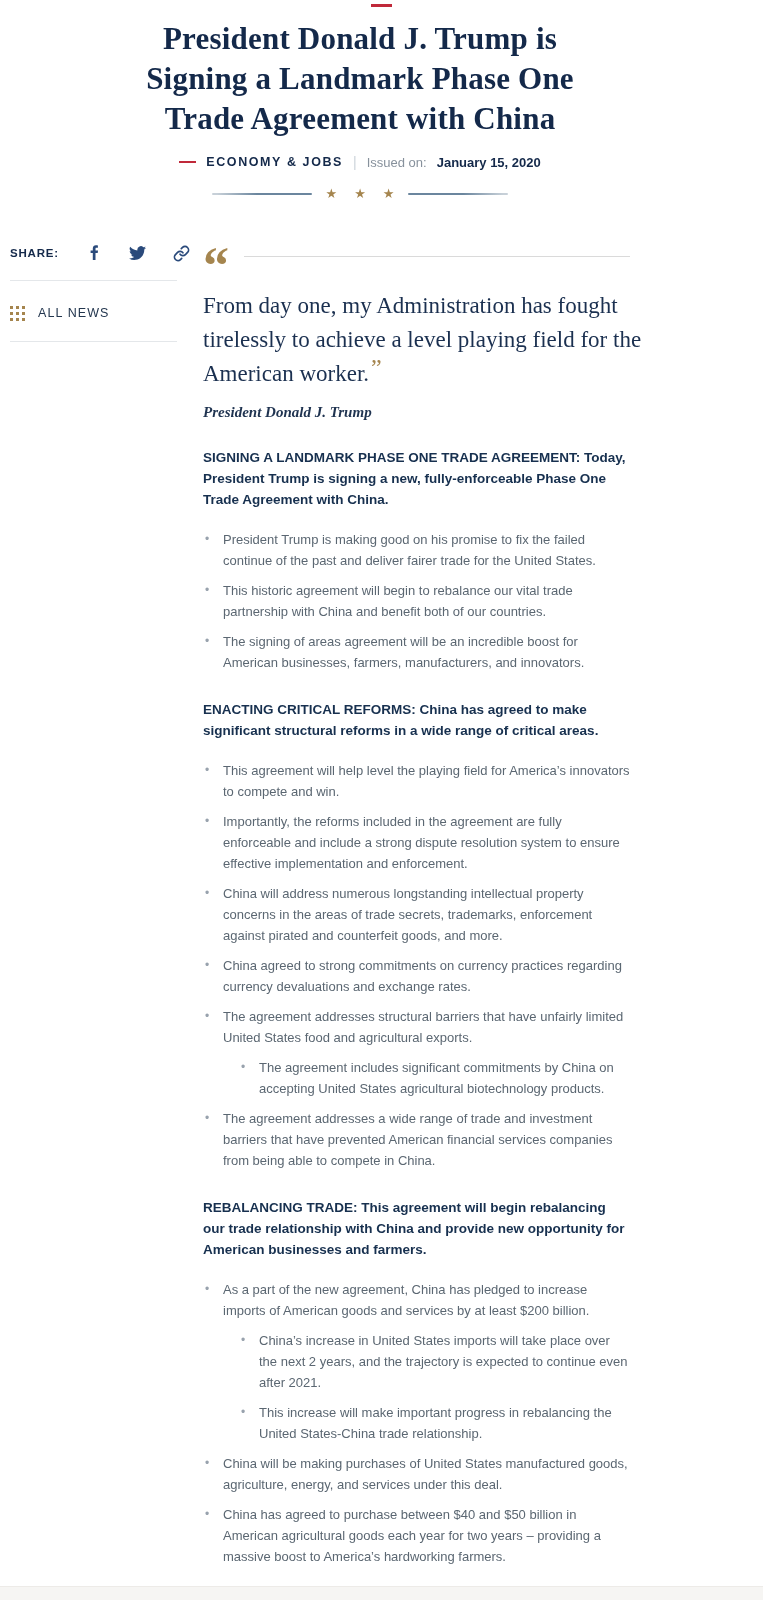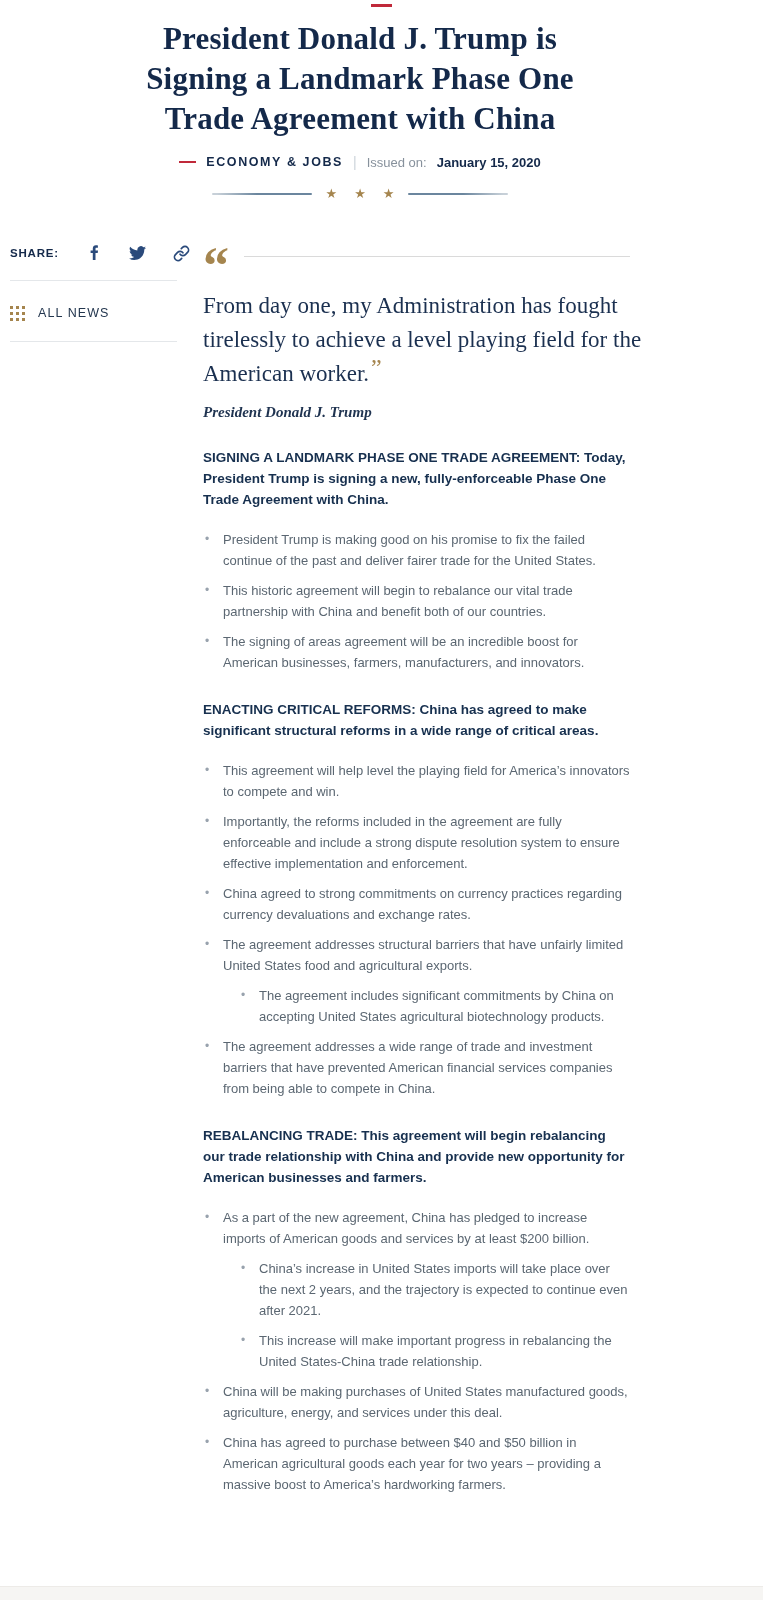--- a/index.html
+++ b/index.html
@@ -205,20 +205,21 @@
               <li class="bullet"><span>President Trump is making good on his promise to fix the failed continue of the past and deliver fairer trade for the United States.</span></li>
               <li class="bullet"><span>This historic agreement will begin to rebalance our vital trade partnership with China and benefit both of our countries.</span></li>
               <li class="bullet"><span>The signing of areas agreement will be an incredible boost for American businesses, farmers, manufacturers, and innovators.</span></li>
             </ul>
           </section>
           <section>
             <p class="section-heading">ENACTING CRITICAL REFORMS: China has agreed to make significant structural reforms in a wide range of critical areas.</p>
             <ul class="bullets">
               <li class="bullet"><span>This agreement will help level the playing field for America’s innovators to compete and win.</span></li>
               <li class="bullet"><span>Importantly, the reforms included in the agreement are fully enforceable and include a strong dispute resolution system to ensure effective implementation and enforcement.</span></li>
+              <li class="bullet"><span>China will address numerous longstanding intellectual property concerns in the areas of trade secrets, trademarks, enforcement against pirated and counterfeit goods, and more.</span></li>
               <li class="bullet"><span>China agreed to strong commitments on currency practices regarding currency devaluations and exchange rates.</span></li>
               <li class="bullet"><span>The agreement addresses structural barriers that have unfairly limited United States food and agricultural exports.</span><ul class="bullets sub">
                   <li class="bullet"><span>The agreement includes significant commitments by China on accepting United States agricultural biotechnology products.</span></li>
                 </ul></li>
               <li class="bullet"><span>The agreement addresses a wide range of trade and investment barriers that have prevented American financial services companies from being able to compete in China.</span></li>
             </ul>
           </section>
           <section>
             <p class="section-heading">REBALANCING TRADE: This agreement will begin rebalancing our trade relationship with China and provide new opportunity for American businesses and farmers.</p>
             <ul class="bullets">

